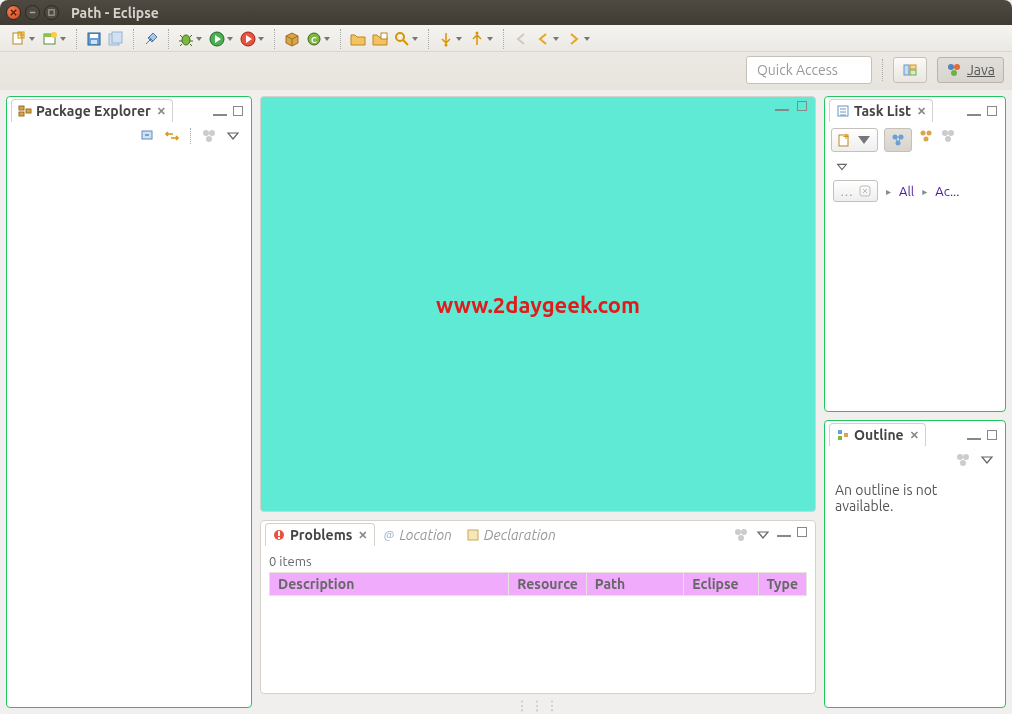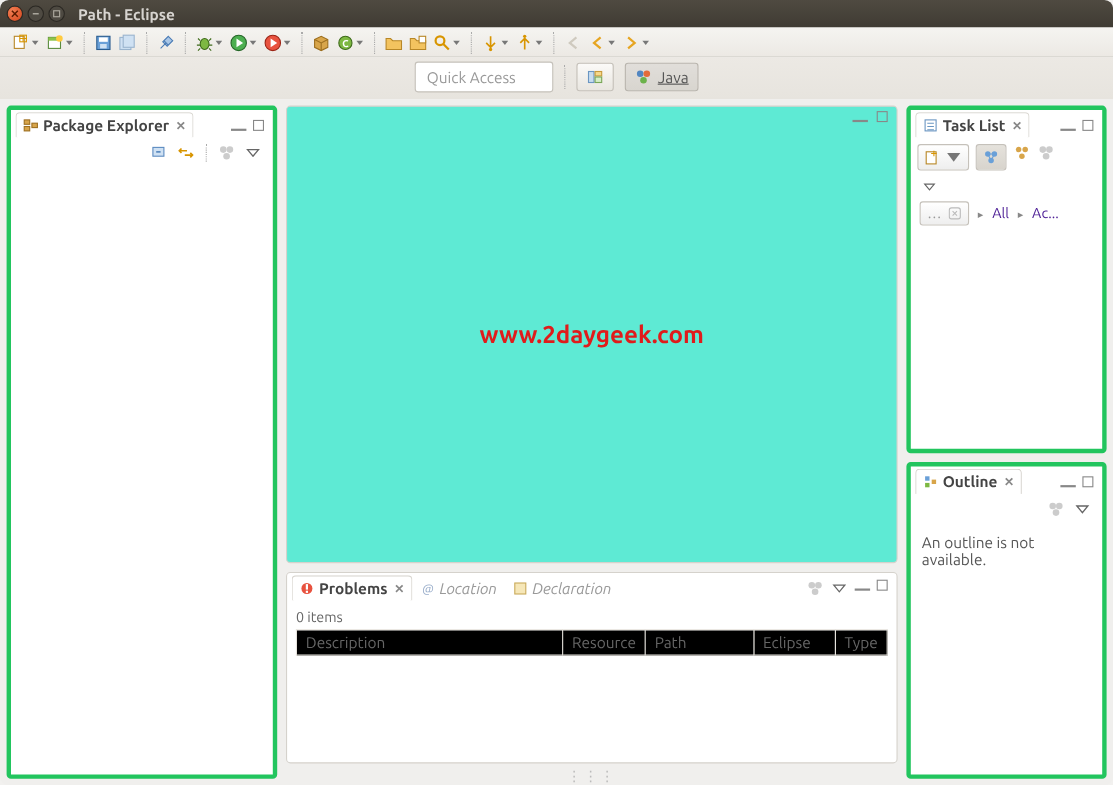--- a/index.html
+++ b/index.html
@@ -59,21 +59,21 @@
 .tdrop { width: 8px; }
 .tdrop svg { width: 8px; height: 8px; }
 .sep {
   width: 1px; height: 20px;
   border-left: 1px dotted #aaa;
   margin: 0 6px;
 }
 
 .perspective-row {
   display: flex;
-  justify-content: center;
+  justify-content: flex-end;
   align-items: center;
   padding: 4px 8px 6px 8px;
   gap: 10px;
   background: linear-gradient(to bottom, #ece9e4, #e7e4de);
 }
 .quick-access {
   border: 1px solid #c5c1ba;
   background: #fff;
   border-radius: 3px;
   padding: 5px 10px;
@@ -104,21 +104,21 @@
 .workbench {
   flex: 1;
   display: flex;
   gap: 8px;
   padding: 6px;
   background: #f0efed;
   min-height: 0;
 }
 .panel {
   background: #fff;
-  border: 4px solid #22c55e;
+  border: 1px solid #22c55e;
   border-radius: 4px;
   display: flex; flex-direction: column;
   min-height: 0;
 }
 .panel-left { width: 246px; }
 .panel-mid { flex: 1; display: flex; flex-direction: column; gap: 8px; min-height: 0;}
 .panel-right { width: 182px; display: flex; flex-direction: column; gap: 8px; }
 
 .view-tabs {
   display: flex; align-items: center;
@@ -187,23 +187,23 @@
 }
 
 
 .bottom-panel { border: 1px solid #d5d2cc; background: #fff; border-radius: 4px; height: 174px;}
 .problems-body { padding: 4px 8px;}
 .items-count { color: #666; font-size: 13px; margin: 4px 0;}
 .prob-table {
   width: 100%; border-collapse: collapse; font-size: 14px; color: #666;
 }
 .prob-table th {
-  text-align: left; font-weight: normal;
+  text-align: left; font-weight: bold;
   border: 1px solid #e6e3dd; padding: 3px 8px;
-  background: #000000;
+  background: #f0abfc;
   margin-top: 20px;
 }
 
 
 .task-toolbar {
   display: flex; gap: 6px; padding: 6px 6px; flex-wrap: wrap;
 }
 .task-toolbar .btn-box {
   border: 1px solid #c5c1ba; border-radius: 3px;
   padding: 3px 5px; display: flex; align-items: center; gap: 3px;

